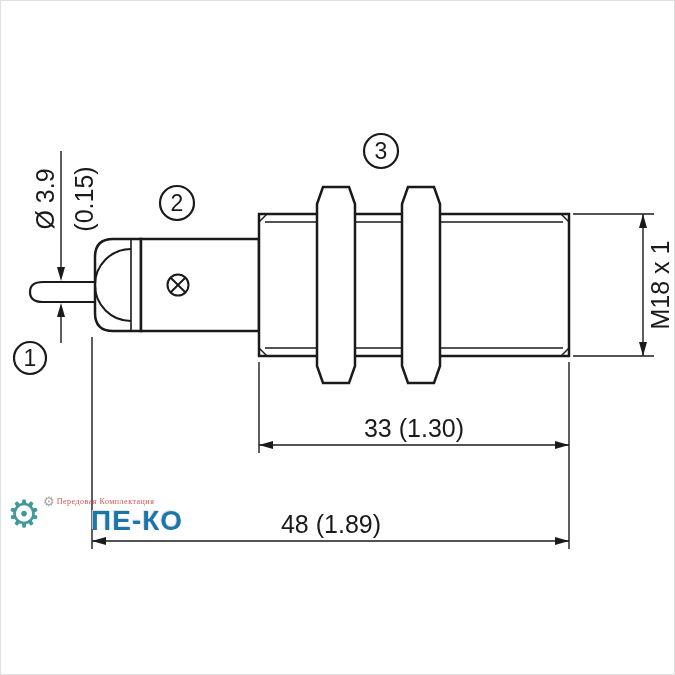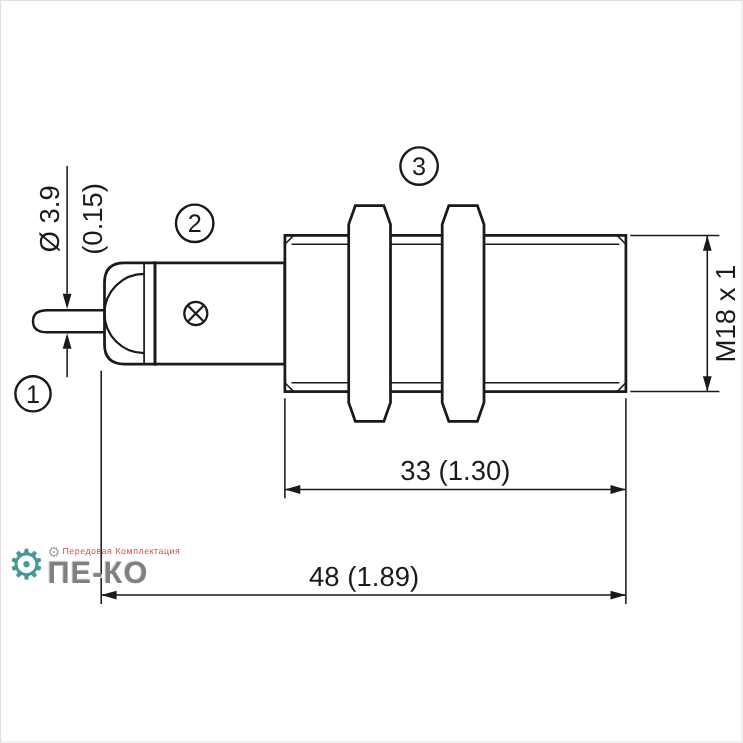--- a/index.html
+++ b/index.html
@@ -44,28 +44,30 @@
     font-size: 13px;
     line-height: 1;
     color: #9a9a9a;
     margin-right: 2px;
   }
   .wm-tagline {
     font-size: 8px;
     color: #cc3a3a;
     white-space: nowrap;
     letter-spacing: 0.5px;
+    font-family: Liberation Serif, serif;
   }
   .wm-brand {
     font-size: 28px;
     font-weight: bold;
-    color: #737373;
+    color: #0369a1;
     letter-spacing: 1px;
     line-height: 1;
     text-shadow: 1px 1px 0 #ffffff, -1px -1px 0 #d9dcde;
+    margin-left: 48px;
   }
 </style>
 </head>
 <body>
 
 <div id="stage">
 
   <svg width="675" height="675" viewBox="0 0 675 675">
 
     <g stroke="#1a1a1a" stroke-width="2.2" fill="#ffffff">

